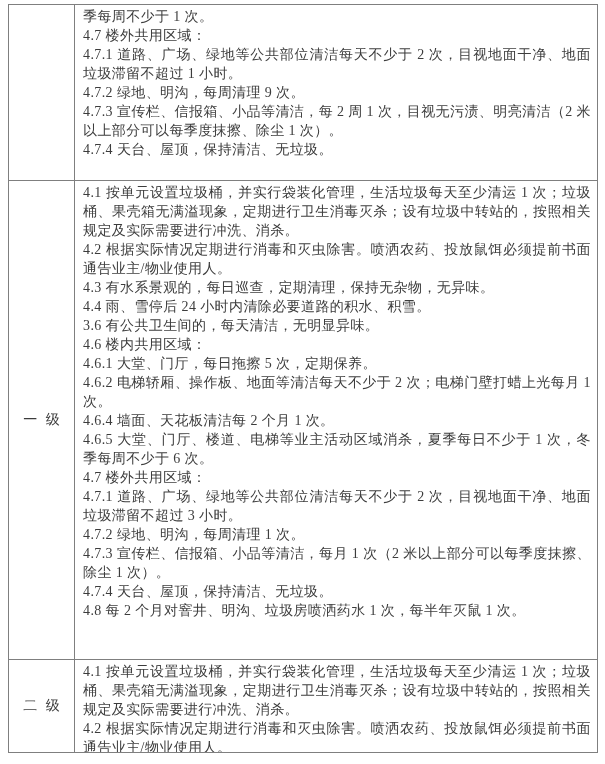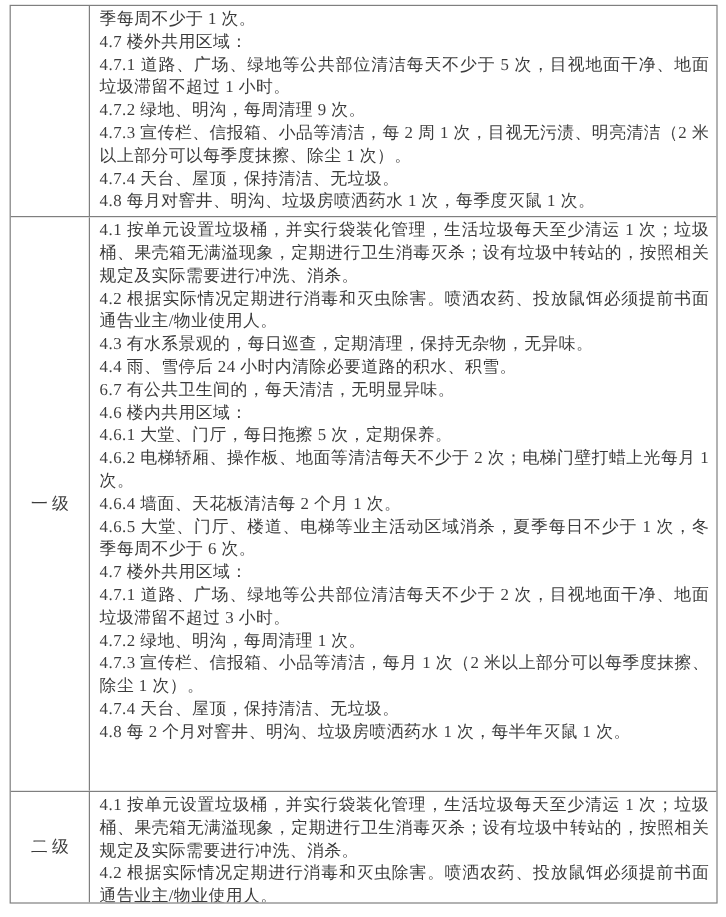--- a/index.html
+++ b/index.html
@@ -32,20 +32,21 @@
   .trow:nth-child(2) { height: 479px; }
   .trow:nth-child(3) { flex: 1; }
   .label-cell {
     width: 66px;
     flex: 0 0 66px;
     border-right: 1px solid #7f7f7f;
     display: flex;
     align-items: center;
     justify-content: center;
     overflow: hidden;
+    font-family: Liberation Mono, monospace;
   }
   .grade-label {
     font-size: 14px;
     color: #3c3c3c;
     white-space: nowrap;
   }
   .content-cell {
     flex: 1;
     padding: 2px 6px 2px 8px;
     overflow: hidden;
@@ -65,37 +66,36 @@
 
 <div class="page">
   <div class="doc-table">
       <div class="trow">
         <div class="cell label-cell">
           <span class="grade-label"></span>
         </div>
         <div class="cell content-cell">
           <p class="spec-paragraph">季每周不少于 1 次。</p>
           <p class="spec-paragraph">4.7 楼外共用区域：</p>
-          <p class="spec-paragraph">4.7.1 道路、广场、绿地等公共部位清洁每天不少于 5 次，目视地面干净、地面垃圾滞留不超过 1 小时。</p>
+          <p class="spec-paragraph">4.7.1 道路、广场、绿地等公共部位清洁每天不少于 2 次，目视地面干净、地面垃圾滞留不超过 1 小时。</p>
           <p class="spec-paragraph">4.7.2 绿地、明沟，每周清理 9 次。</p>
           <p class="spec-paragraph">4.7.3 宣传栏、信报箱、小品等清洁，每 2 周 1 次，目视无污渍、明亮清洁（2 米以上部分可以每季度抹擦、除尘 1 次）。</p>
           <p class="spec-paragraph">4.7.4 天台、屋顶，保持清洁、无垃圾。</p>
-          <p class="spec-paragraph">4.8 每月对窨井、明沟、垃圾房喷洒药水 1 次，每季度灭鼠 1 次。</p>
         </div>
       </div>
       <div class="trow">
         <div class="cell label-cell">
           <span class="grade-label">一 级</span>
         </div>
         <div class="cell content-cell">
           <p class="spec-paragraph">4.1 按单元设置垃圾桶，并实行袋装化管理，生活垃圾每天至少清运 1 次；垃圾桶、果壳箱无满溢现象，定期进行卫生消毒灭杀；设有垃圾中转站的，按照相关规定及实际需要进行冲洗、消杀。</p>
           <p class="spec-paragraph">4.2 根据实际情况定期进行消毒和灭虫除害。喷洒农药、投放鼠饵必须提前书面通告业主/物业使用人。</p>
           <p class="spec-paragraph">4.3 有水系景观的，每日巡查，定期清理，保持无杂物，无异味。</p>
           <p class="spec-paragraph">4.4 雨、雪停后 24 小时内清除必要道路的积水、积雪。</p>
-          <p class="spec-paragraph">6.7 有公共卫生间的，每天清洁，无明显异味。</p>
+          <p class="spec-paragraph">3.6 有公共卫生间的，每天清洁，无明显异味。</p>
           <p class="spec-paragraph">4.6 楼内共用区域：</p>
           <p class="spec-paragraph">4.6.1 大堂、门厅，每日拖擦 5 次，定期保养。</p>
           <p class="spec-paragraph">4.6.2 电梯轿厢、操作板、地面等清洁每天不少于 2 次；电梯门壁打蜡上光每月 1 次。</p>
           <p class="spec-paragraph">4.6.4 墙面、天花板清洁每 2 个月 1 次。</p>
           <p class="spec-paragraph">4.6.5 大堂、门厅、楼道、电梯等业主活动区域消杀，夏季每日不少于 1 次，冬季每周不少于 6 次。</p>
           <p class="spec-paragraph">4.7 楼外共用区域：</p>
           <p class="spec-paragraph">4.7.1 道路、广场、绿地等公共部位清洁每天不少于 2 次，目视地面干净、地面垃圾滞留不超过 3 小时。</p>
           <p class="spec-paragraph">4.7.2 绿地、明沟，每周清理 1 次。</p>
           <p class="spec-paragraph">4.7.3 宣传栏、信报箱、小品等清洁，每月 1 次（2 米以上部分可以每季度抹擦、除尘 1 次）。</p>
           <p class="spec-paragraph">4.7.4 天台、屋顶，保持清洁、无垃圾。</p>

